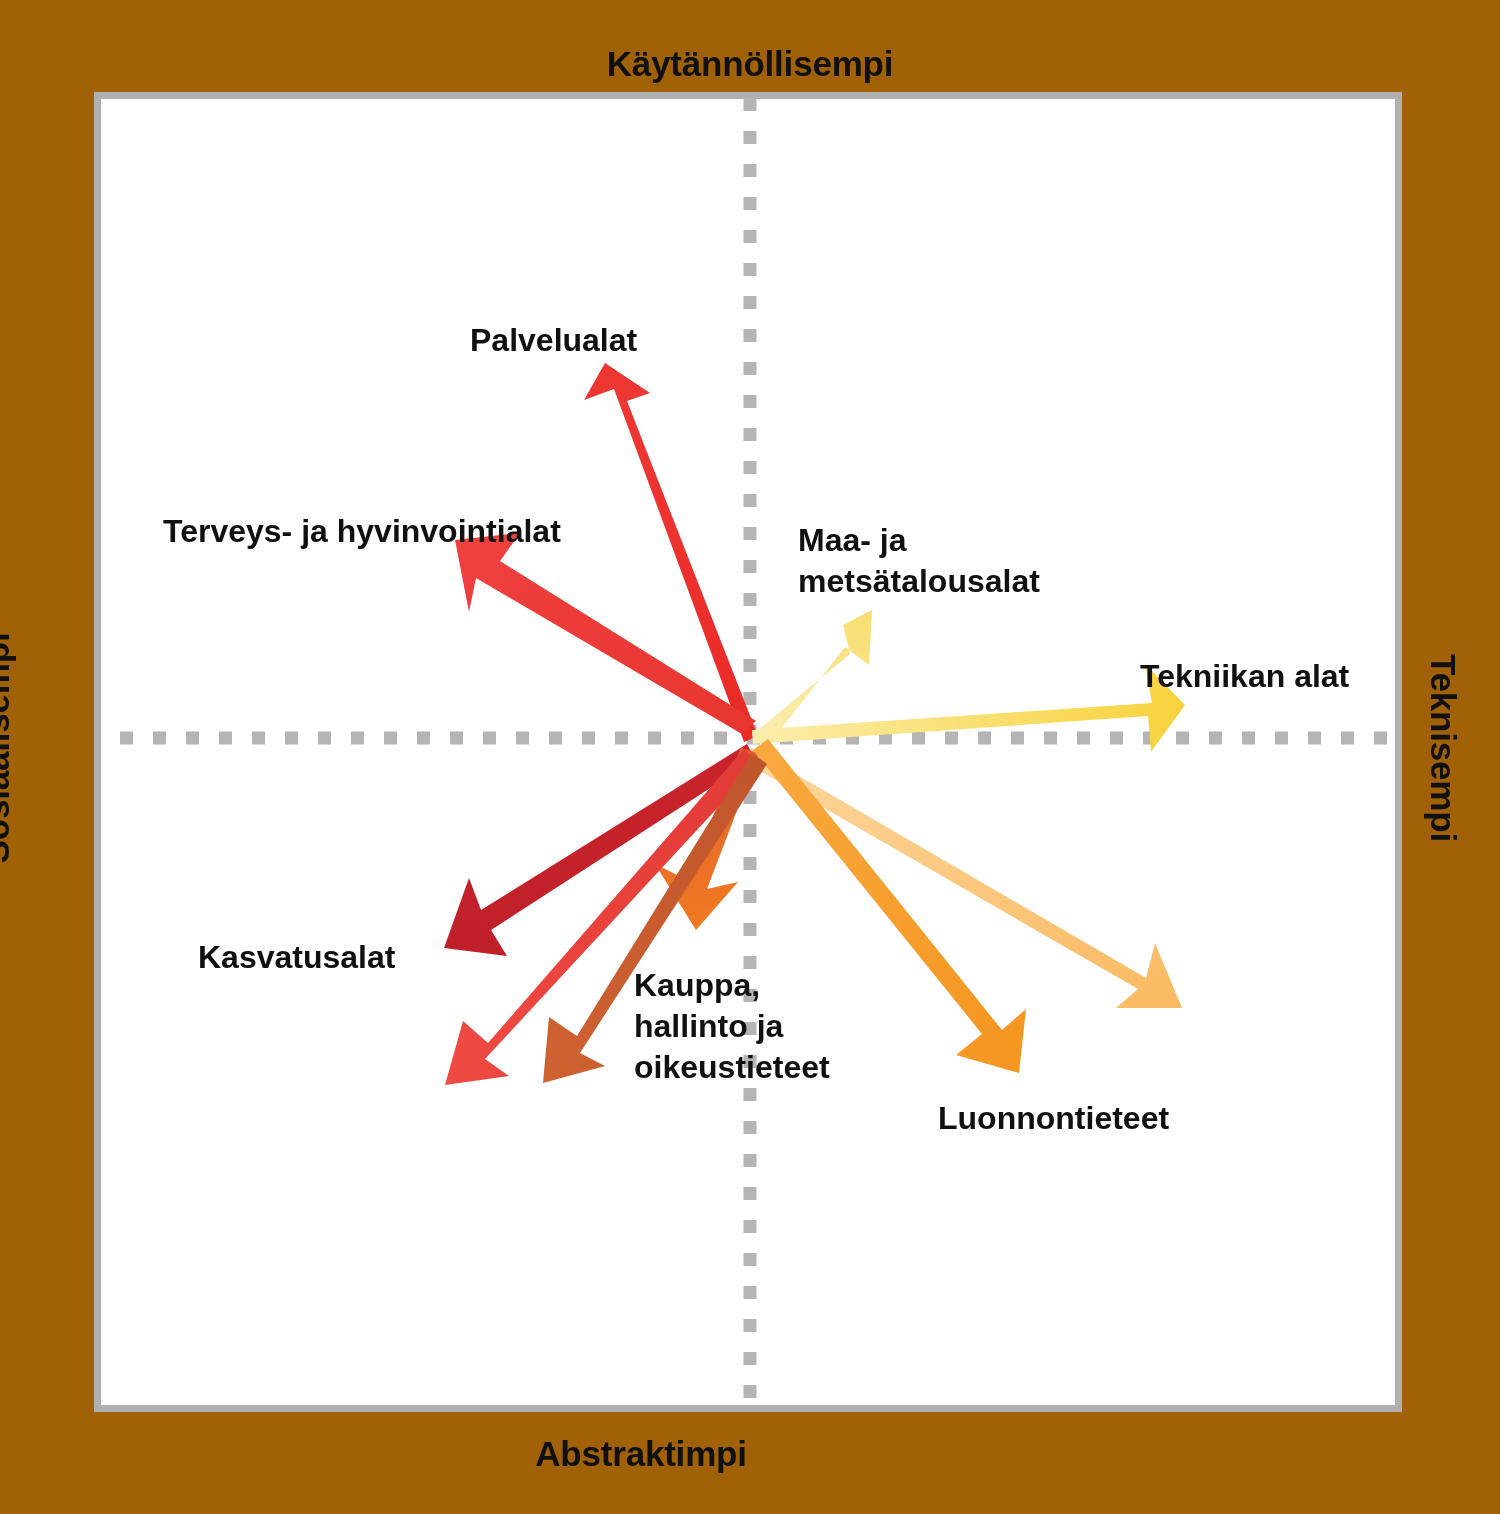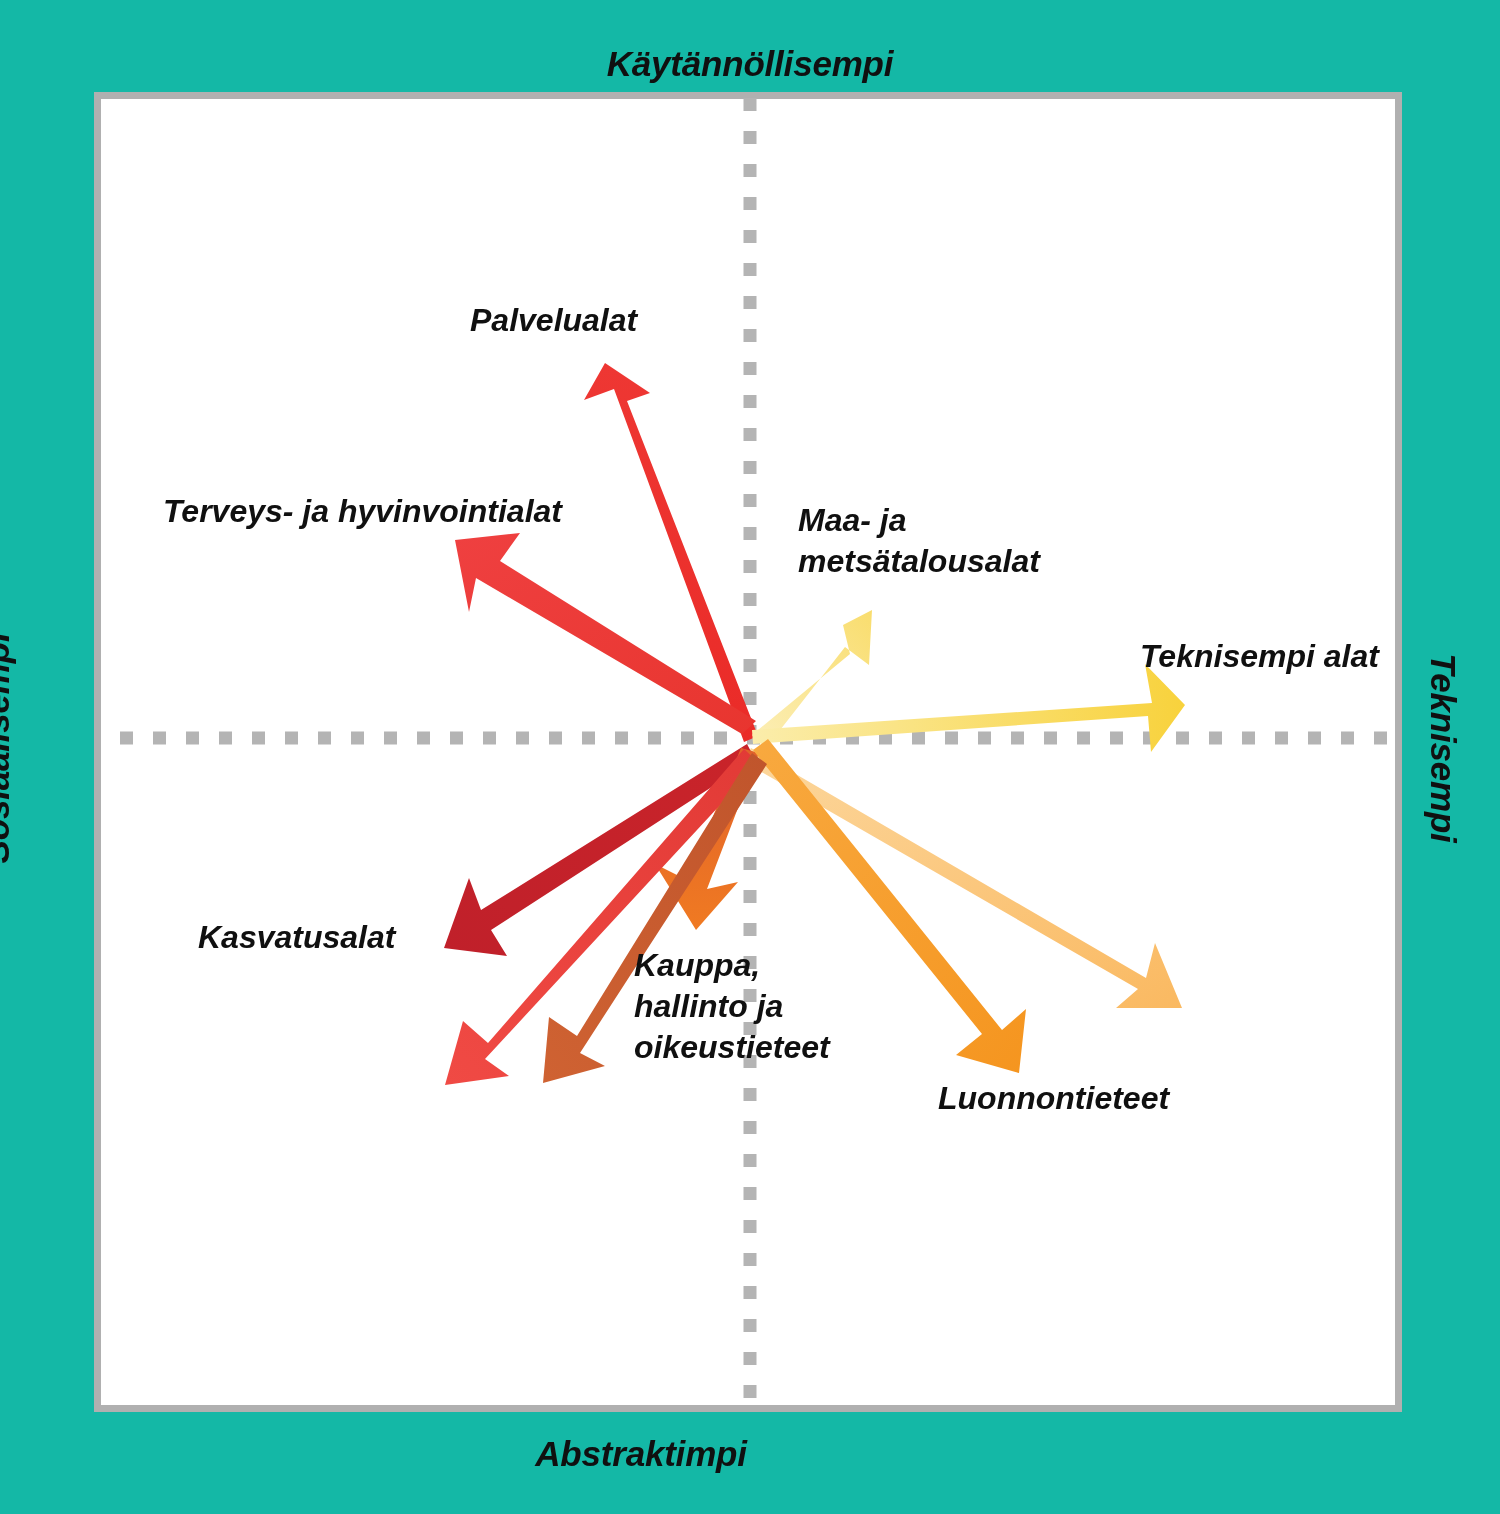--- a/index.html
+++ b/index.html
@@ -9,23 +9,22 @@
     background: #ffffff;
   }
   body {
     font-family: "Liberation Sans", sans-serif;
     -webkit-font-smoothing: antialiased;
   }
   #stage {
     position: relative;
     width: 1500px;
     height: 1514px;
-    background: #14b8a6;
+    background: #a16207;
     overflow: hidden;
-    font-style: italic;
   }
 
   
   .axis-title {
     position: absolute;
     font-weight: 700;
     color: #101010;
     font-size: 35px;
     letter-spacing: -0.2px;
     white-space: nowrap;
@@ -78,20 +77,21 @@
   }
 
   
   .arrow-label {
     position: absolute;
     font-weight: 700;
     color: #101010;
     font-size: 32px;
     line-height: 1.28;
     white-space: pre-line;
+    margin-top: 20px;
   }
   .lbl-l  { text-align: left; }
 </style>
 </head>
 <body>
 
 <div id="stage">
 
   <div class="axis-title" id="axis-top">Käytännöllisempi</div>
 
@@ -191,21 +191,21 @@
     </g>
   </svg>
 
   <div class="arrow-label lbl-l" style="left:470px; top:300px;">Palvelualat</div>
 
   <div class="arrow-label lbl-l" style="left:798px; top:500px;">Maa- ja
 metsätalousalat</div>
 
   <div class="arrow-label lbl-l" style="left:163px; top:491px;">Terveys- ja hyvinvointialat</div>
 
-  <div class="arrow-label lbl-l" style="left:1140px; top:636px;">Teknisempi alat</div>
+  <div class="arrow-label lbl-l" style="left:1140px; top:636px;">Tekniikan alat</div>
 
 
   <div class="arrow-label lbl-l" style="left:198px; top:917px;">Kasvatusalat</div>
 
   <div class="arrow-label lbl-l" style="left:634px; top:945px;">Kauppa,
 hallinto ja
 oikeustieteet</div>
 
   <div class="arrow-label lbl-l" style="left:938px; top:1078px;">Luonnontieteet</div>
 

